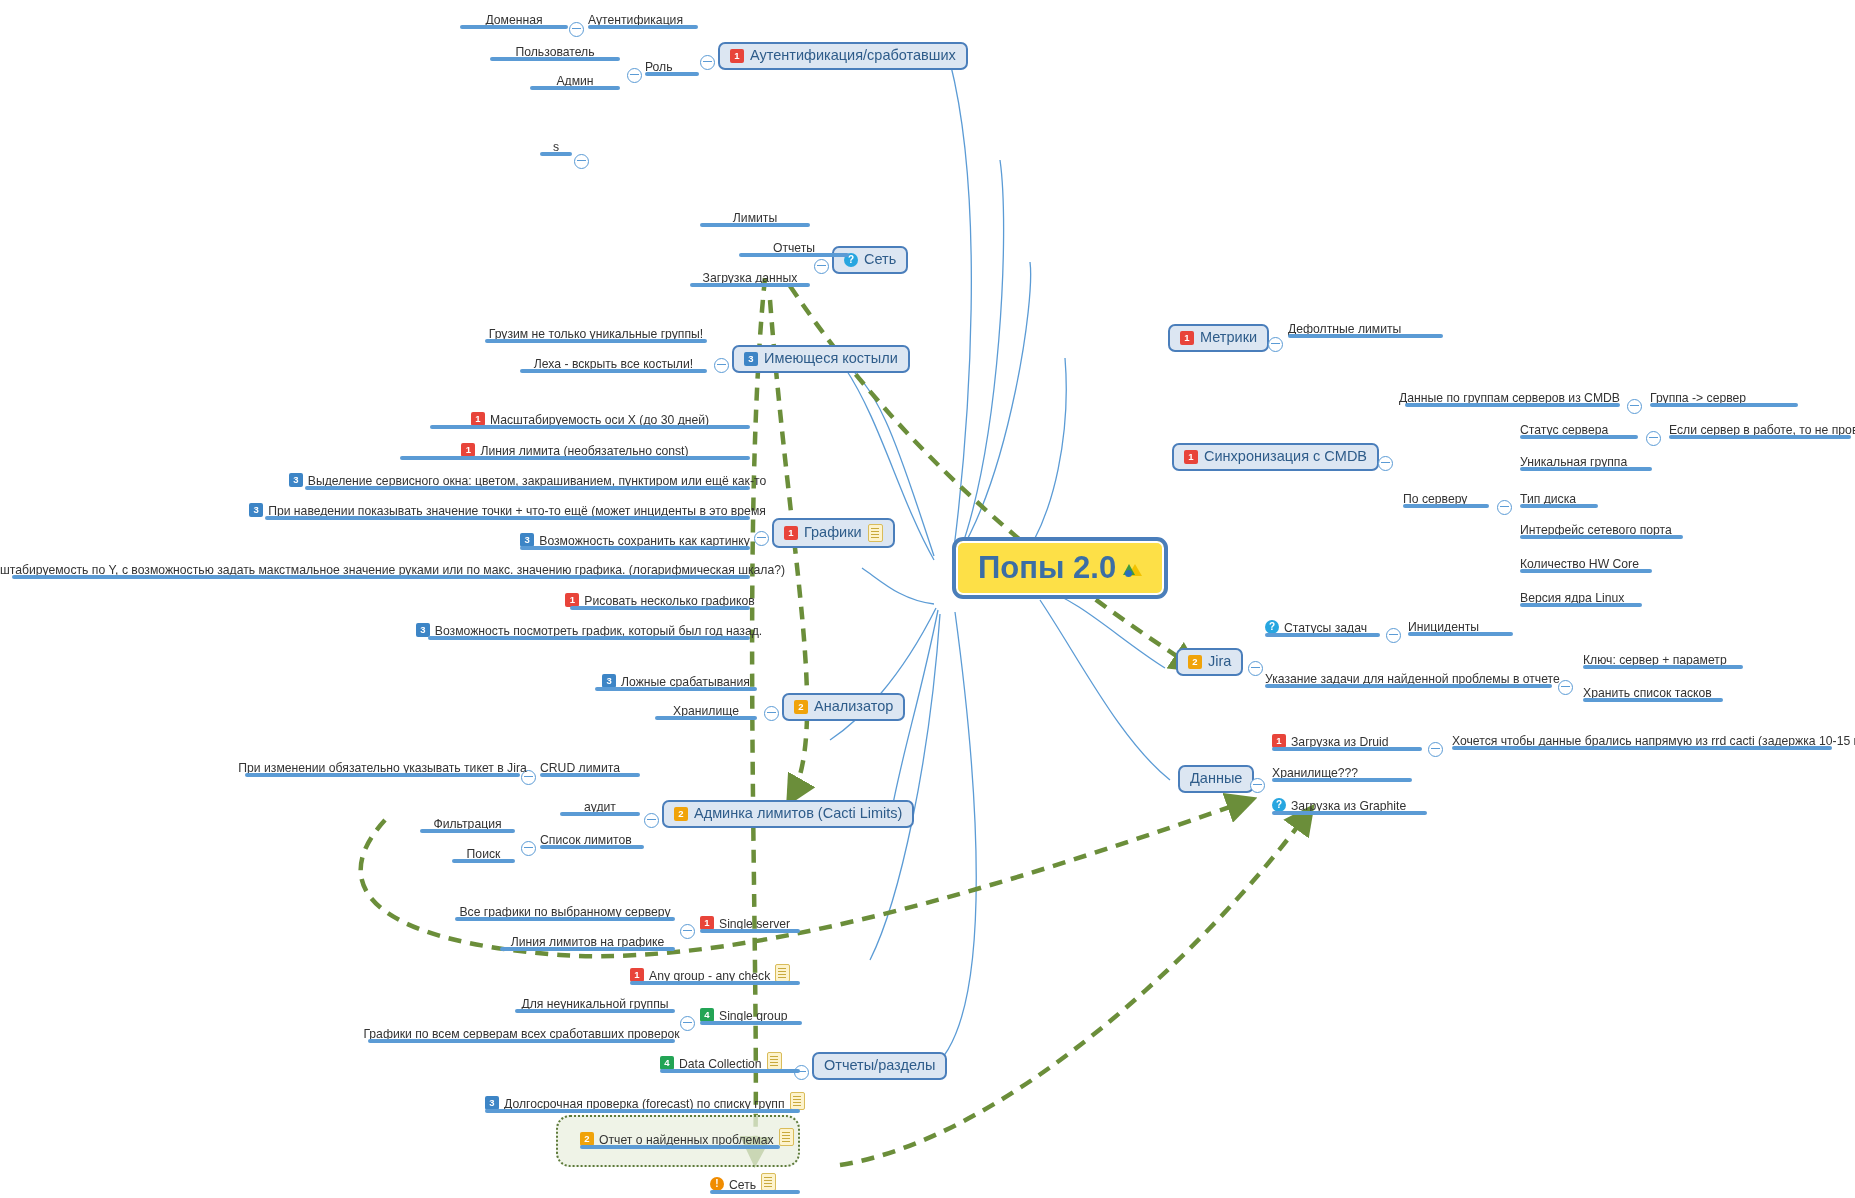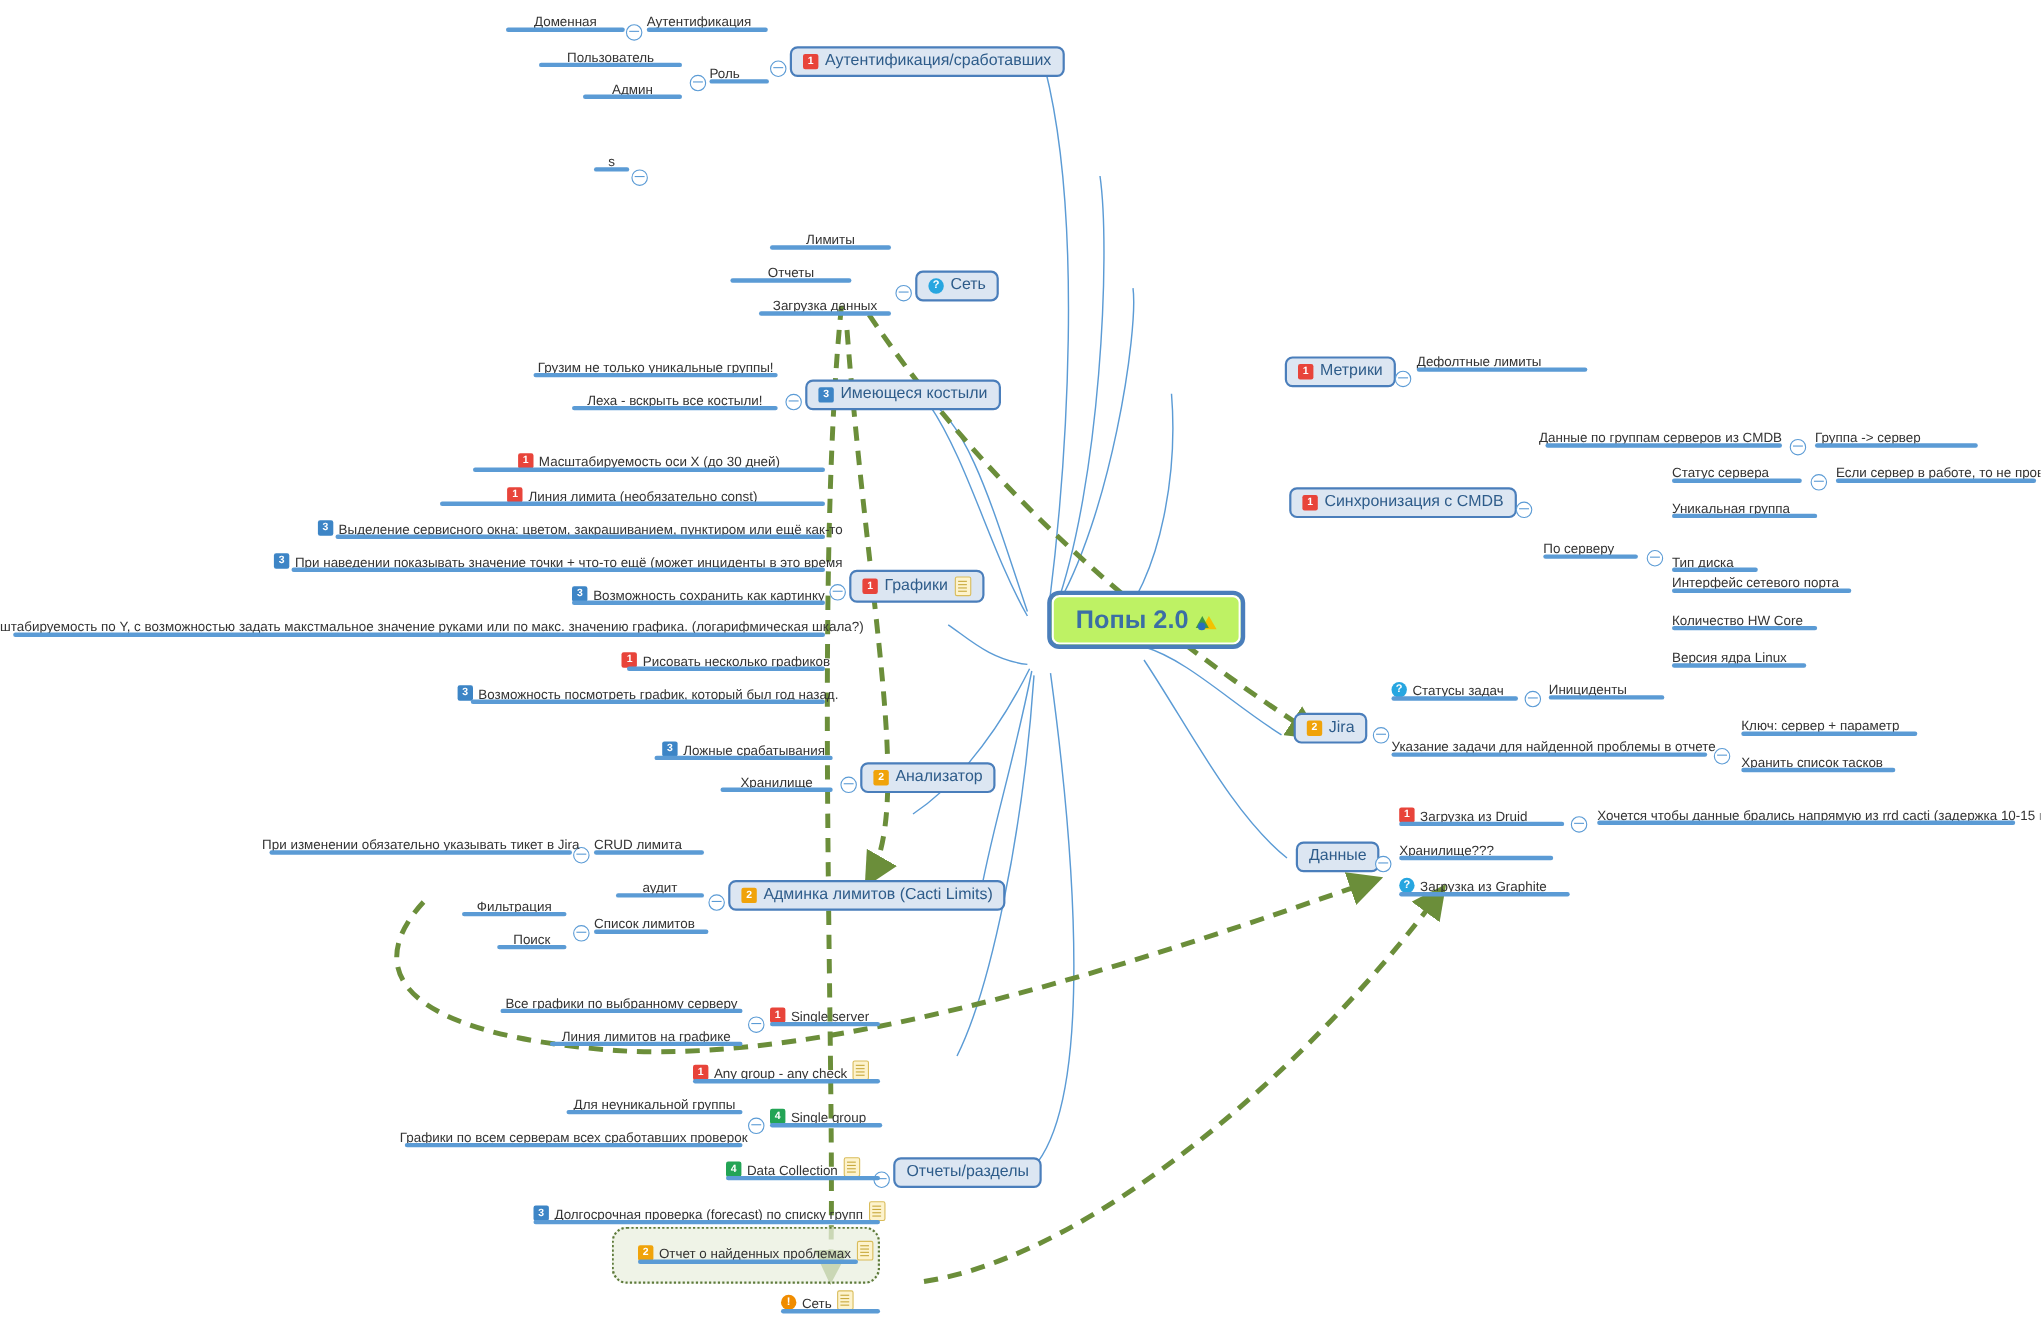--- a/index.html
+++ b/index.html
@@ -6,22 +6,22 @@
   body{width:1855px;height:1198px;position:relative;overflow:hidden;
        font-family:"Liberation Sans","DejaVu Sans",sans-serif;}
   #canvas{position:absolute;inset:0;width:1855px;height:1198px;}
   svg.wires{position:absolute;left:0;top:0;width:1855px;height:1198px;pointer-events:none;}
 
   
   .node{position:absolute;box-sizing:border-box;display:flex;align-items:center;gap:6px;
         background:#dce6f2;border:2px solid #4a7ebb;border-radius:7px;
         color:#2e5c8a;white-space:nowrap;padding:4px 10px;line-height:1.1;}
   .node.lvl1{font-size:14.5px;}
-  .central{background:#bef264;border:4px solid #4a7ebb;border-radius:11px;
-           font-size:23px;font-weight:bold;color:#3b6ea5;padding:10px 22px;
+  .central{background:#fde047;border:4px solid #4a7ebb;border-radius:11px;
+           font-size:31px;font-weight:bold;color:#3b6ea5;padding:10px 22px;
            box-shadow:0 0 0 2px #ffffff inset;}
 
   
   .lnode{position:absolute;box-sizing:border-box;white-space:nowrap;
          color:#333;font-size:12.2px;line-height:1.1;
          display:flex;align-items:flex-end;gap:5px;padding-bottom:3px;}
   .lnode .txt{position:relative;top:1px;}
   .lnode.u::after{content:"";position:absolute;left:0;right:0;bottom:0;height:4px;
                   background:#5b9bd5;border-radius:2px;}
   .lnode.r{justify-content:center;}
@@ -137,21 +137,21 @@
   </div>
 
   <div class="node lvl1" style="left:832px;top:246px;">
     <span class="bdg cyan">?</span>
     <span>Сеть</span>
   </div>
   <div class="tog" style="left:814px;top:259px;"></div>
   <div class="lnode u r" style="left:700px;top:211px;width:110px;">
     <span class="txt">Лимиты</span>
   </div>
-  <div class="lnode u r" style="left:664px;top:241px;width:110px;">
+  <div class="lnode u r" style="left:739px;top:241px;width:110px;">
     <span class="txt">Отчеты</span>
   </div>
   <div class="lnode u r" style="left:690px;top:271px;width:120px;">
     <span class="txt">Загрузка данных</span>
   </div>
 
   <div class="node lvl1" style="left:732px;top:345px;">
     <span class="bdg blue">3</span>
     <span>Имеющеся костыли</span>
   </div>
@@ -336,21 +336,21 @@
     <span class="txt">Статус сервера</span>
   </div>
   <div class="tog" style="left:1646px;top:431px;"></div>
   <div class="lnode u" style="left:1669px;top:423px;width:182px;">
     <span class="txt">Если сервер в работе, то не проверяем</span>
   </div>
 
   <div class="lnode u" style="left:1520px;top:455px;width:132px;">
     <span class="txt">Уникальная группа</span>
   </div>
-  <div class="lnode u" style="left:1520px;top:492px;width:78px;margin-top:12px;">
+  <div class="lnode u" style="left:1520px;top:492px;width:78px;">
     <span class="txt">Тип диска</span>
   </div>
   <div class="lnode u" style="left:1520px;top:523px;width:163px;">
     <span class="txt">Интерфейс сетевого порта</span>
   </div>
   <div class="lnode u" style="left:1520px;top:557px;width:132px;">
     <span class="txt">Количество HW Core</span>
   </div>
   <div class="lnode u" style="left:1520px;top:591px;width:122px;">
     <span class="txt">Версия ядра Linux</span>

